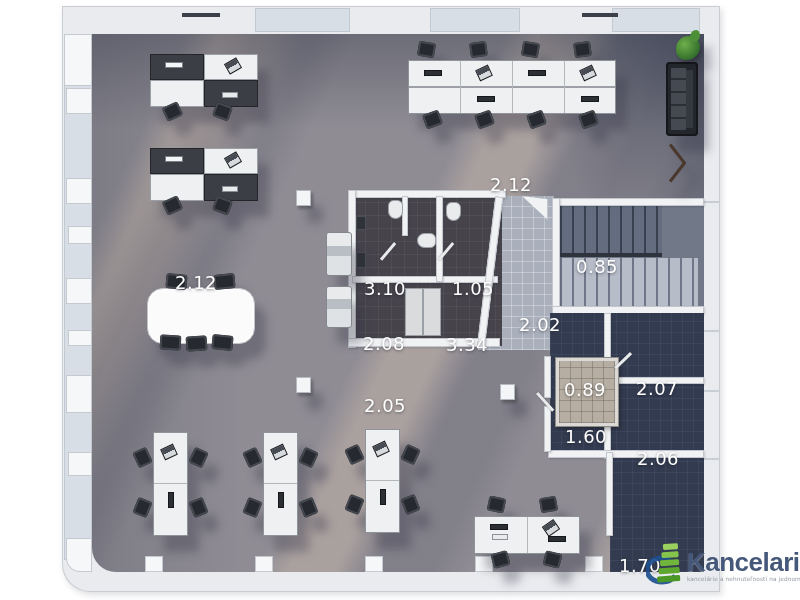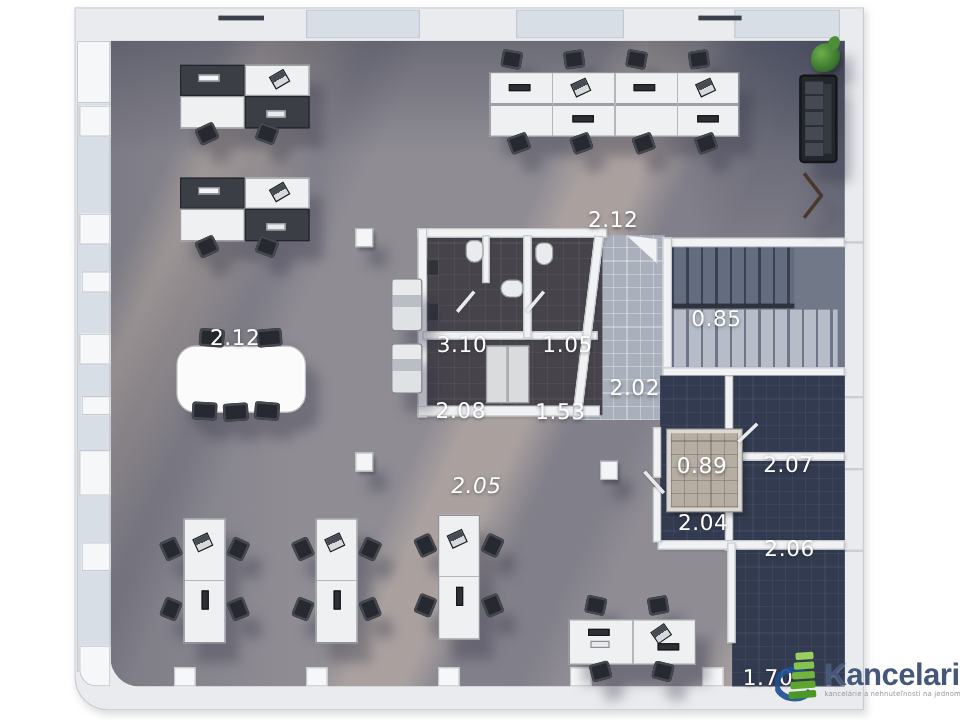--- a/index.html
+++ b/index.html
@@ -253,29 +253,29 @@
     <div class="chair" style="left:488px;top:497px;transform:rotate(12deg);"></div>
     <div class="chair" style="left:540px;top:497px;transform:rotate(-10deg);"></div>
     <div class="chair" style="left:492px;top:552px;transform:rotate(-15deg);"></div>
     <div class="chair" style="left:544px;top:552px;transform:rotate(14deg);"></div>
   </div>
 
   <div class="lbl" style="left:511px;top:184px;">2.12</div>
   <div class="lbl" style="left:597px;top:266px;">0.85</div>
   <div class="lbl" style="left:385px;top:288px;">3.10</div>
   <div class="lbl" style="left:473px;top:288px;">1.05</div>
-  <div class="lbl" style="left:529px;top:324px;">2.02</div>
+  <div class="lbl" style="left:540px;top:324px;">2.02</div>
   <div class="lbl" style="left:384px;top:343px;">2.08</div>
-  <div class="lbl" style="left:467px;top:344px;">1.53</div>
+  <div class="lbl" style="left:467px;top:344px;">3.34</div>
   <div class="lbl" style="left:196px;top:282px;">2.12</div>
   <div class="lbl" style="left:585px;top:389px;">0.89</div>
   <div class="lbl" style="left:657px;top:388px;">2.07</div>
-  <div class="lbl" style="left:586px;top:436px;">2.04</div>
+  <div class="lbl" style="left:586px;top:436px;">1.60</div>
   <div class="lbl" style="left:658px;top:458px;">2.06</div>
-  <div class="lbl" style="left:397px;top:405px;font-style:italic;">2.05</div>
+  <div class="lbl" style="left:385px;top:405px;">2.05</div>
   <div class="lbl" style="left:640px;top:565px;">1.70</div>
 
   <div class="watermark">
     <span>
       <svg width="38" height="48" viewBox="0 0 38 48">
         <ellipse cx="16" cy="30" rx="15" ry="12" fill="none" stroke="#1d4f8f" stroke-width="5" stroke-dasharray="66 24" stroke-dashoffset="-6" opacity="0.92"></ellipse>
         <g transform="rotate(-4 19 22)">
           <rect x="18" y="4" width="15" height="6" rx="1.5" fill="#9ad05e"></rect>
           <rect x="16" y="12" width="17" height="6" rx="1.5" fill="#85c44c"></rect>
           <rect x="14" y="20" width="19" height="6" rx="1.5" fill="#70b63c"></rect>

